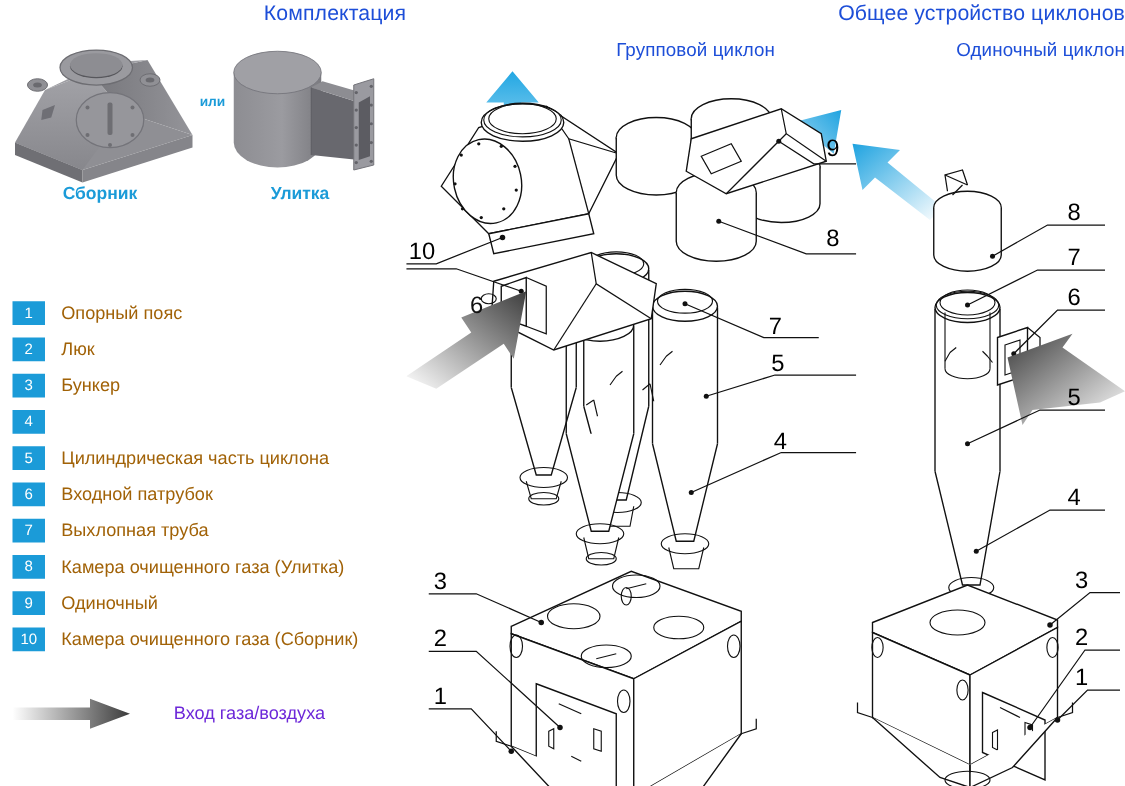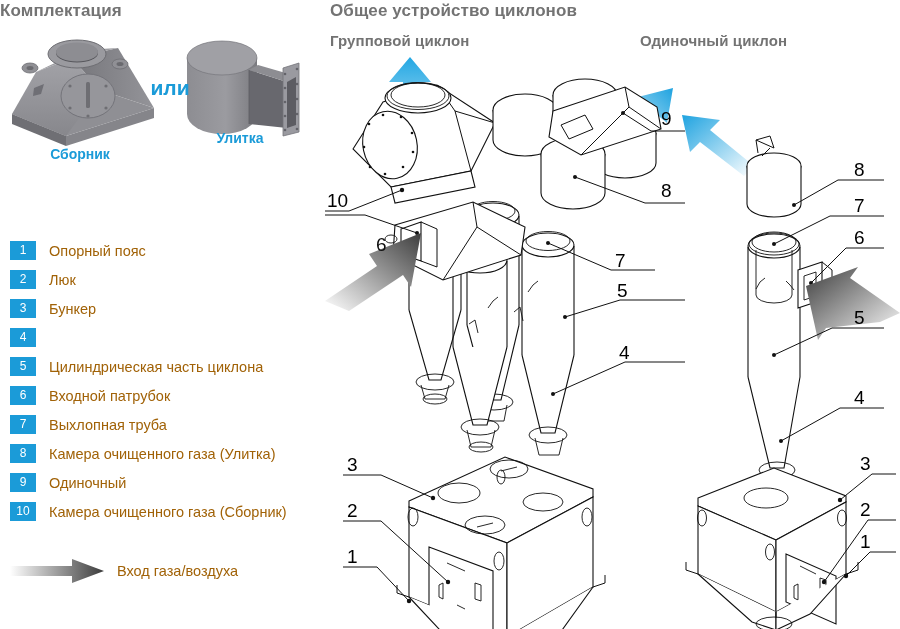--- a/index.html
+++ b/index.html
@@ -5,47 +5,47 @@
   html,body{margin:0;padding:0;background:#ffffff;}
   body{
     width:900px;height:629px;position:relative;overflow:hidden;
     font-family:"Liberation Sans","DejaVu Sans",sans-serif;
     color:#1a1a1a;
   }
   .abs{position:absolute;}
 
   
   .title-blue{
-    color:#737373;font-weight:bold;text-align:left;
+    color:#1d4ed8;font-weight:normal;text-align:right;
     letter-spacing:.1px;line-height:1.1;
   }
   #title-komplektacia{left:0;top:2px;width:325px;font-size:17px;}
   #title-obshee{left:330px;top:2px;width:570px;font-size:17px;}
   #title-group{left:330px;top:33px;width:290px;font-size:15px;}
   #title-single{left:640px;top:33px;width:260px;font-size:15px;}
   .part-caption{color:#1b9bd8;font-weight:bold;font-size:14px;text-align:center;}
   #cap-sbornik{left:10px;top:146px;width:140px;}
-  #cap-ulitka{left:180px;top:130px;width:120px;}
-  #cap-ili{left:135px;top:76px;width:70px;color:#1b9bd8;font-weight:bold;font-size:21px;text-align:center;}
+  #cap-ulitka{left:180px;top:146px;width:120px;}
+  #cap-ili{left:135px;top:76px;width:70px;color:#1b9bd8;font-weight:bold;font-size:11px;text-align:center;}
 
   
   #legend{left:10px;top:236px;width:320px;}
   .legend-row{display:flex;align-items:center;height:29px;}
   .badge{
     width:26px;height:19px;background:#1b9bd8;color:#ffffff;
     font-size:12px;line-height:19px;text-align:center;
     flex:0 0 26px;font-family:"Liberation Sans",sans-serif;
   }
   .legend-label{margin-left:13px;font-size:14.5px;color:#a16207;white-space:nowrap;}
 
   
   #arrow-legend{left:10px;top:552px;width:320px;}
   .arrow-row{display:flex;align-items:center;height:38px;}
   .arrow-row .swatch{flex:0 0 95px;height:26px;}
-  .arrow-row .atext{margin-left:12px;font-size:14.5px;color:#a16207;white-space:nowrap;}
+  .arrow-row .atext{margin-left:34px;font-size:14.5px;color:#6d28d9;white-space:nowrap;}
 
   
   .callout{font-size:19px;color:#111;font-family:"Liberation Sans",sans-serif;}
 
   svg{display:block;}
   .ln{stroke:#111;stroke-width:1;fill:none;}
   .thin{stroke:#111;stroke-width:.9;fill:none;}
   .wf{stroke:#111;stroke-width:1.1;fill:#ffffff;}
   .dot{fill:#111;}
 </style>

